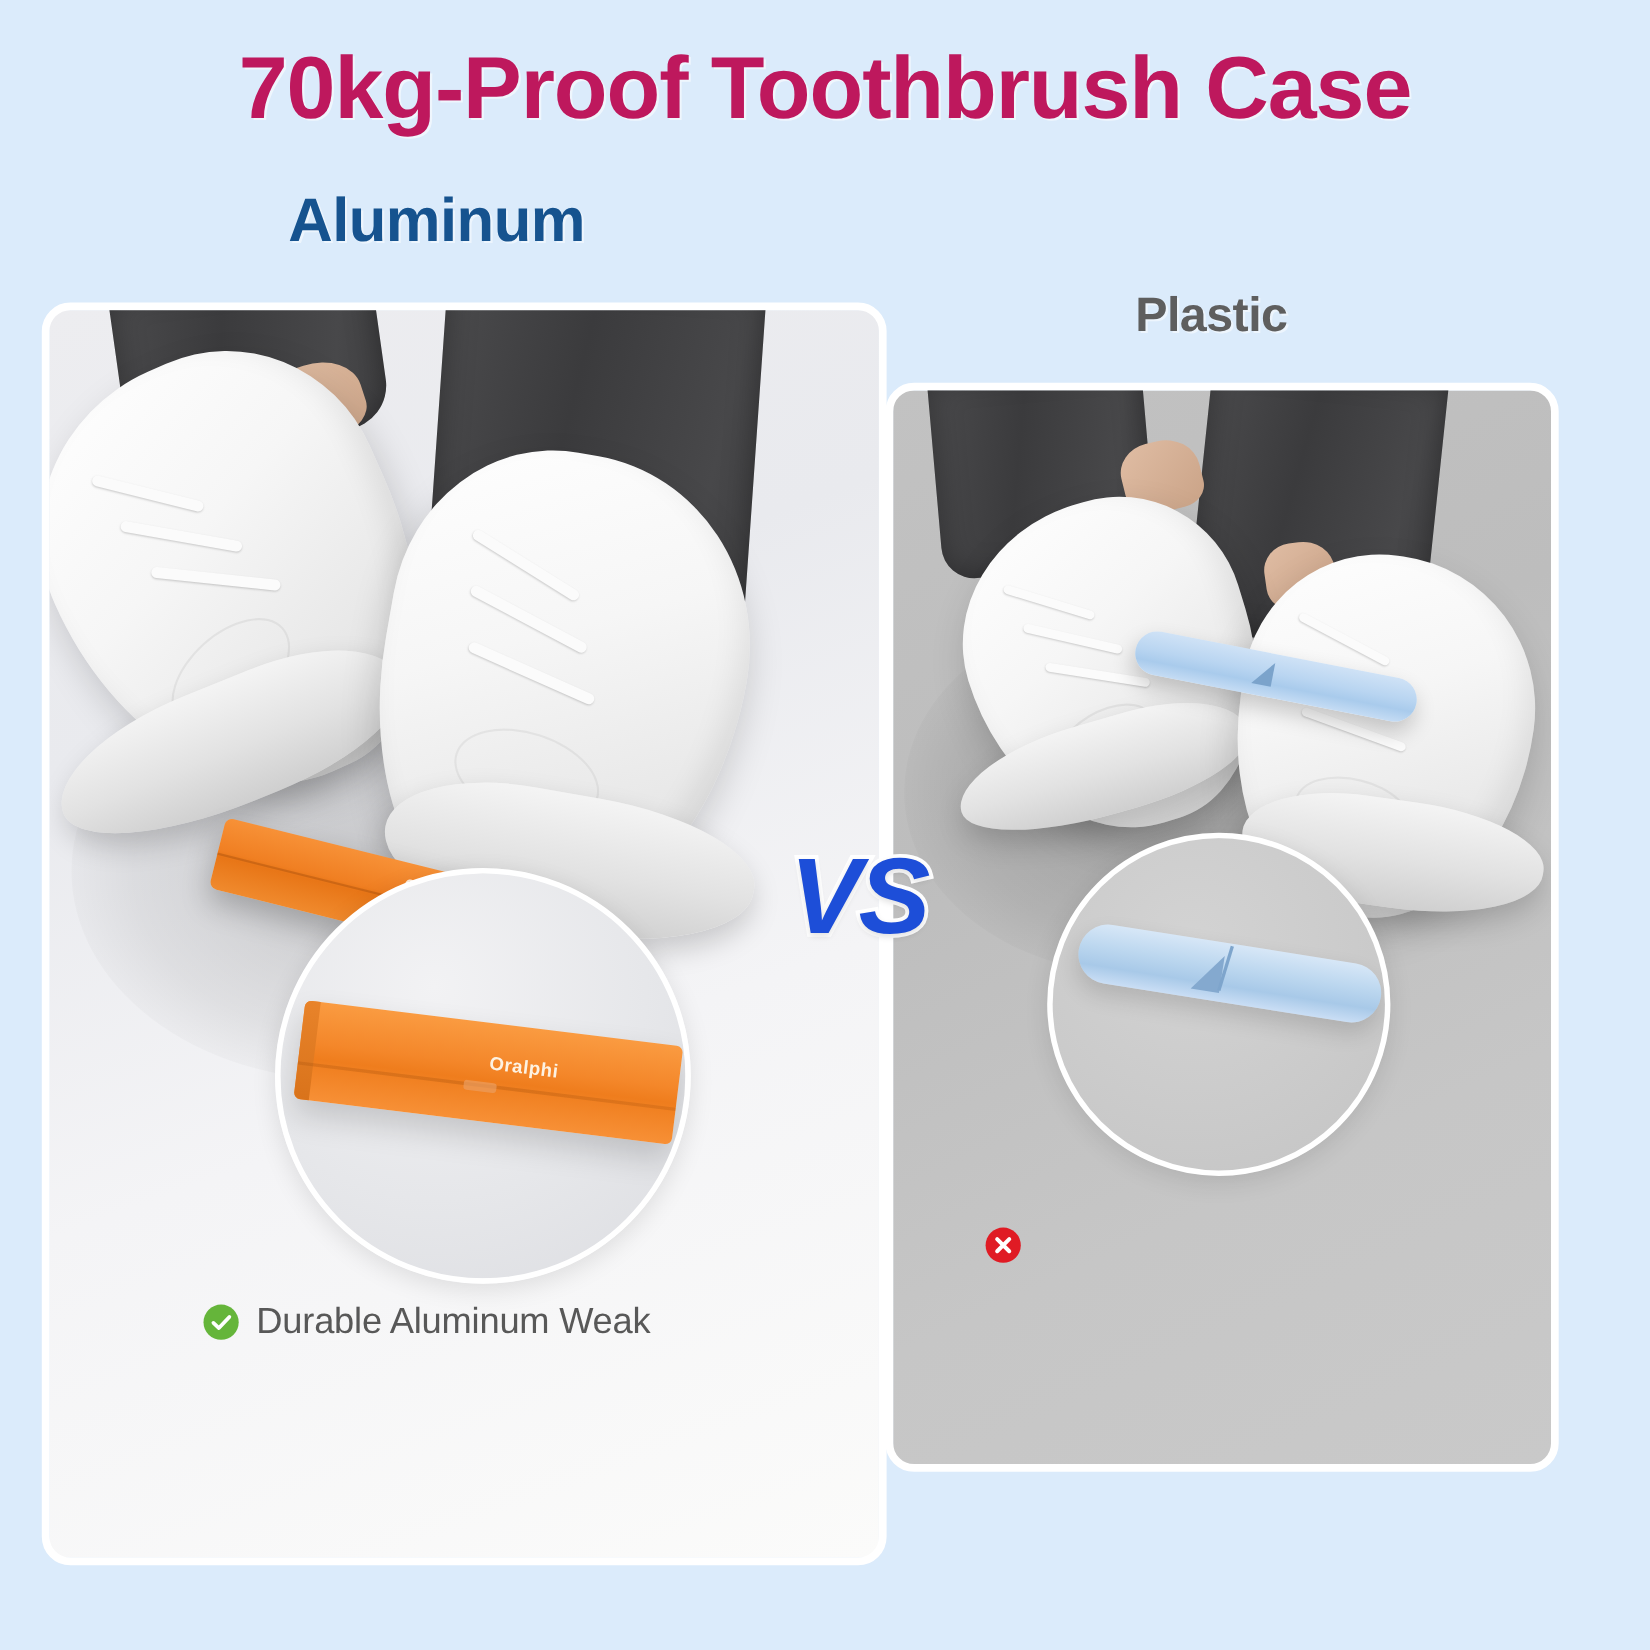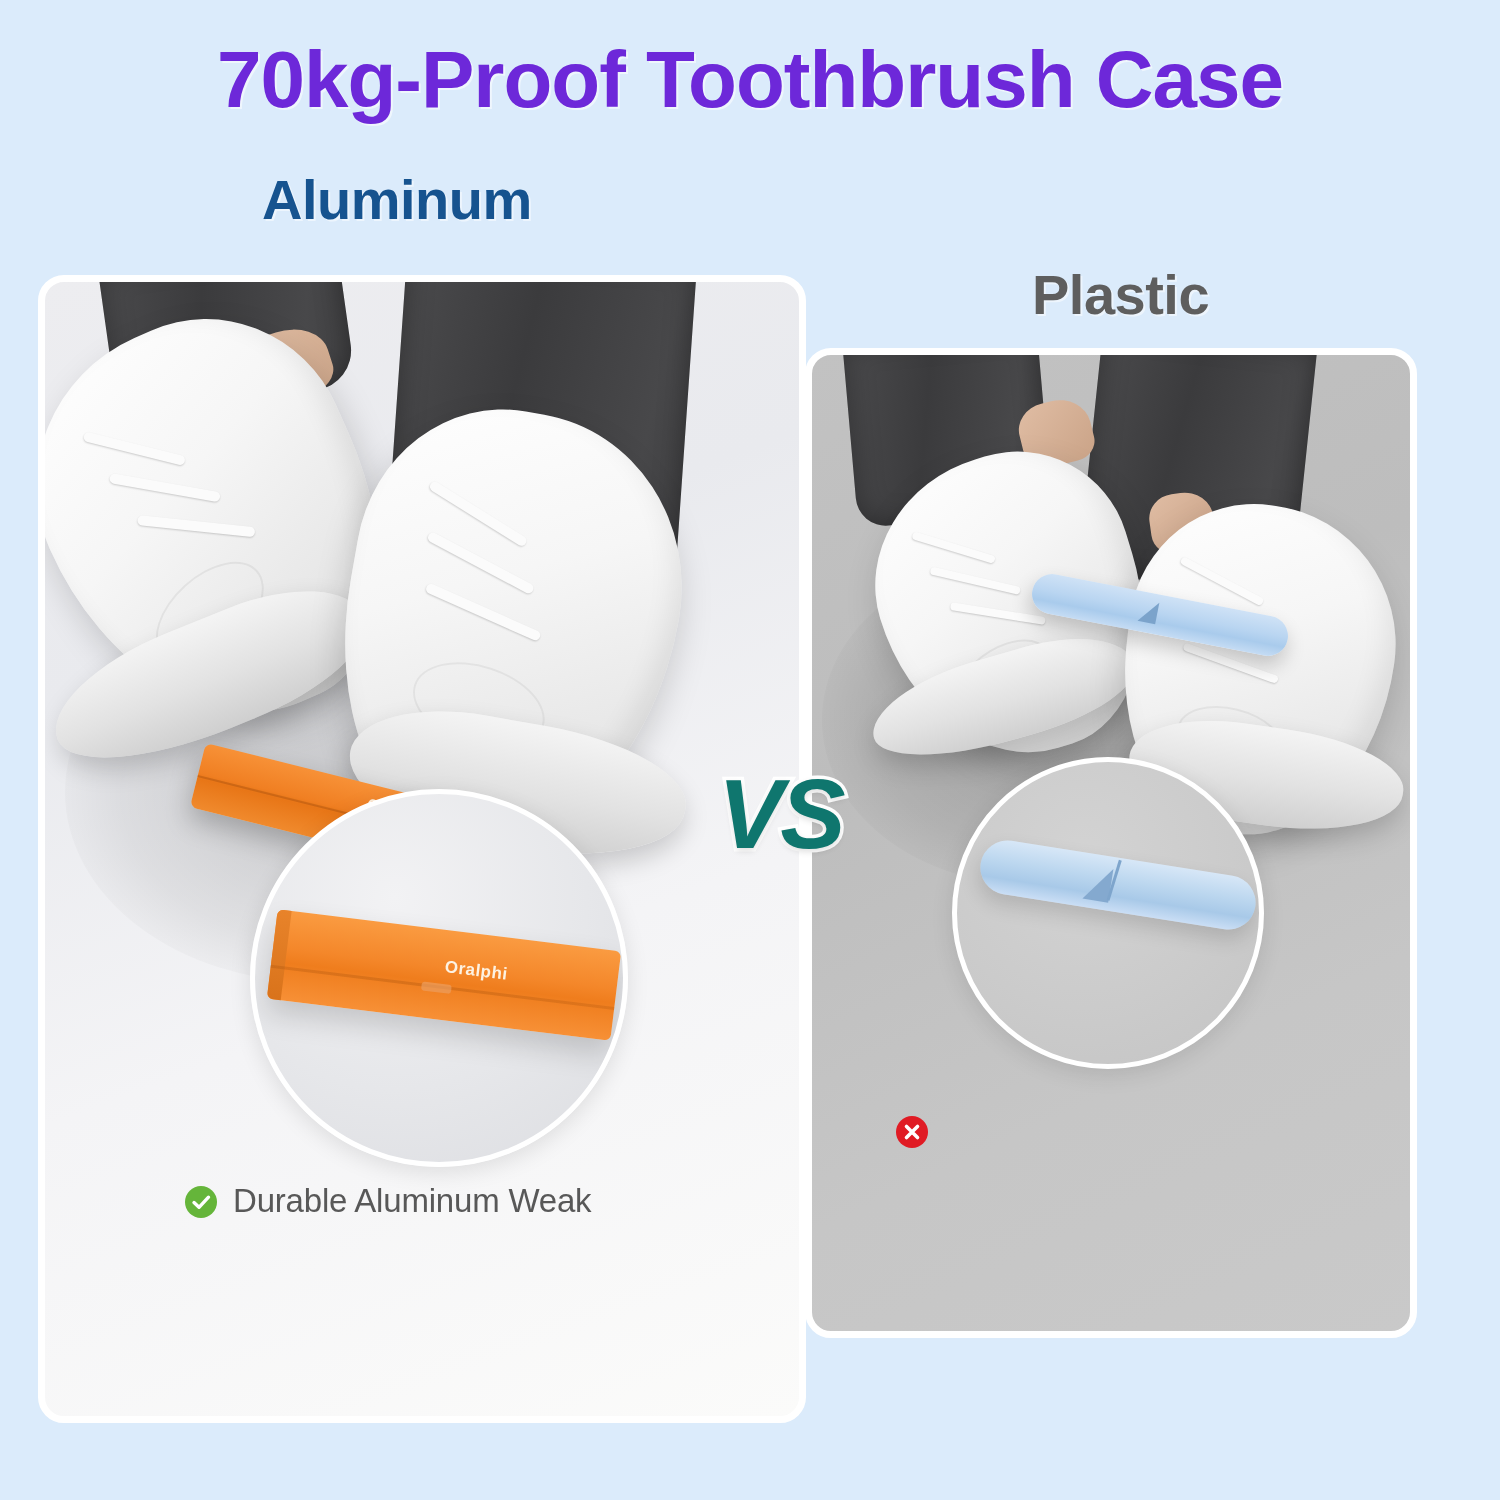--- a/index.html
+++ b/index.html
@@ -18,39 +18,39 @@
   
   #main-title {
     position: absolute;
     left: 0;
     top: 34px;
     width: 1500px;
     text-align: center;
     font-size: 80px;
     font-weight: bold;
     letter-spacing: -1px;
-    color: #6d28d9;
+    color: #be185d;
     text-shadow: 2px 2px 0 rgba(255,255,255,0.55);
     white-space: nowrap;
   }
   #aluminum-label {
     position: absolute;
     left: 262px;
     top: 167px;
     font-size: 56px;
     font-weight: bold;
     color: #16538f;
     letter-spacing: -0.5px;
     text-shadow: 2px 2px 0 rgba(255,255,255,0.5);
   }
   #plastic-label {
     position: absolute;
     left: 1032px;
     top: 262px;
-    font-size: 56px;
+    font-size: 44px;
     font-weight: bold;
     color: #5e5e5e;
     letter-spacing: -0.5px;
     text-shadow: 2px 2px 0 rgba(255,255,255,0.5);
   }
 
   
   .panel {
     position: absolute;
     border-radius: 26px;
@@ -265,21 +265,21 @@
   }
 
   
   #vs-badge {
     position: absolute;
     left: 718px;
     top: 758px;
     font-size: 98px;
     font-weight: bold;
     font-style: italic;
-    color: #0f766e;
+    color: #1d4ed8;
     letter-spacing: -3px;
     z-index: 20;
     -webkit-text-stroke: 7px #ffffff;
     paint-order: stroke fill;
     text-shadow: 0 3px 6px rgba(0,0,0,0.12);
   }
 
   
   .feature-list {
     position: absolute;

